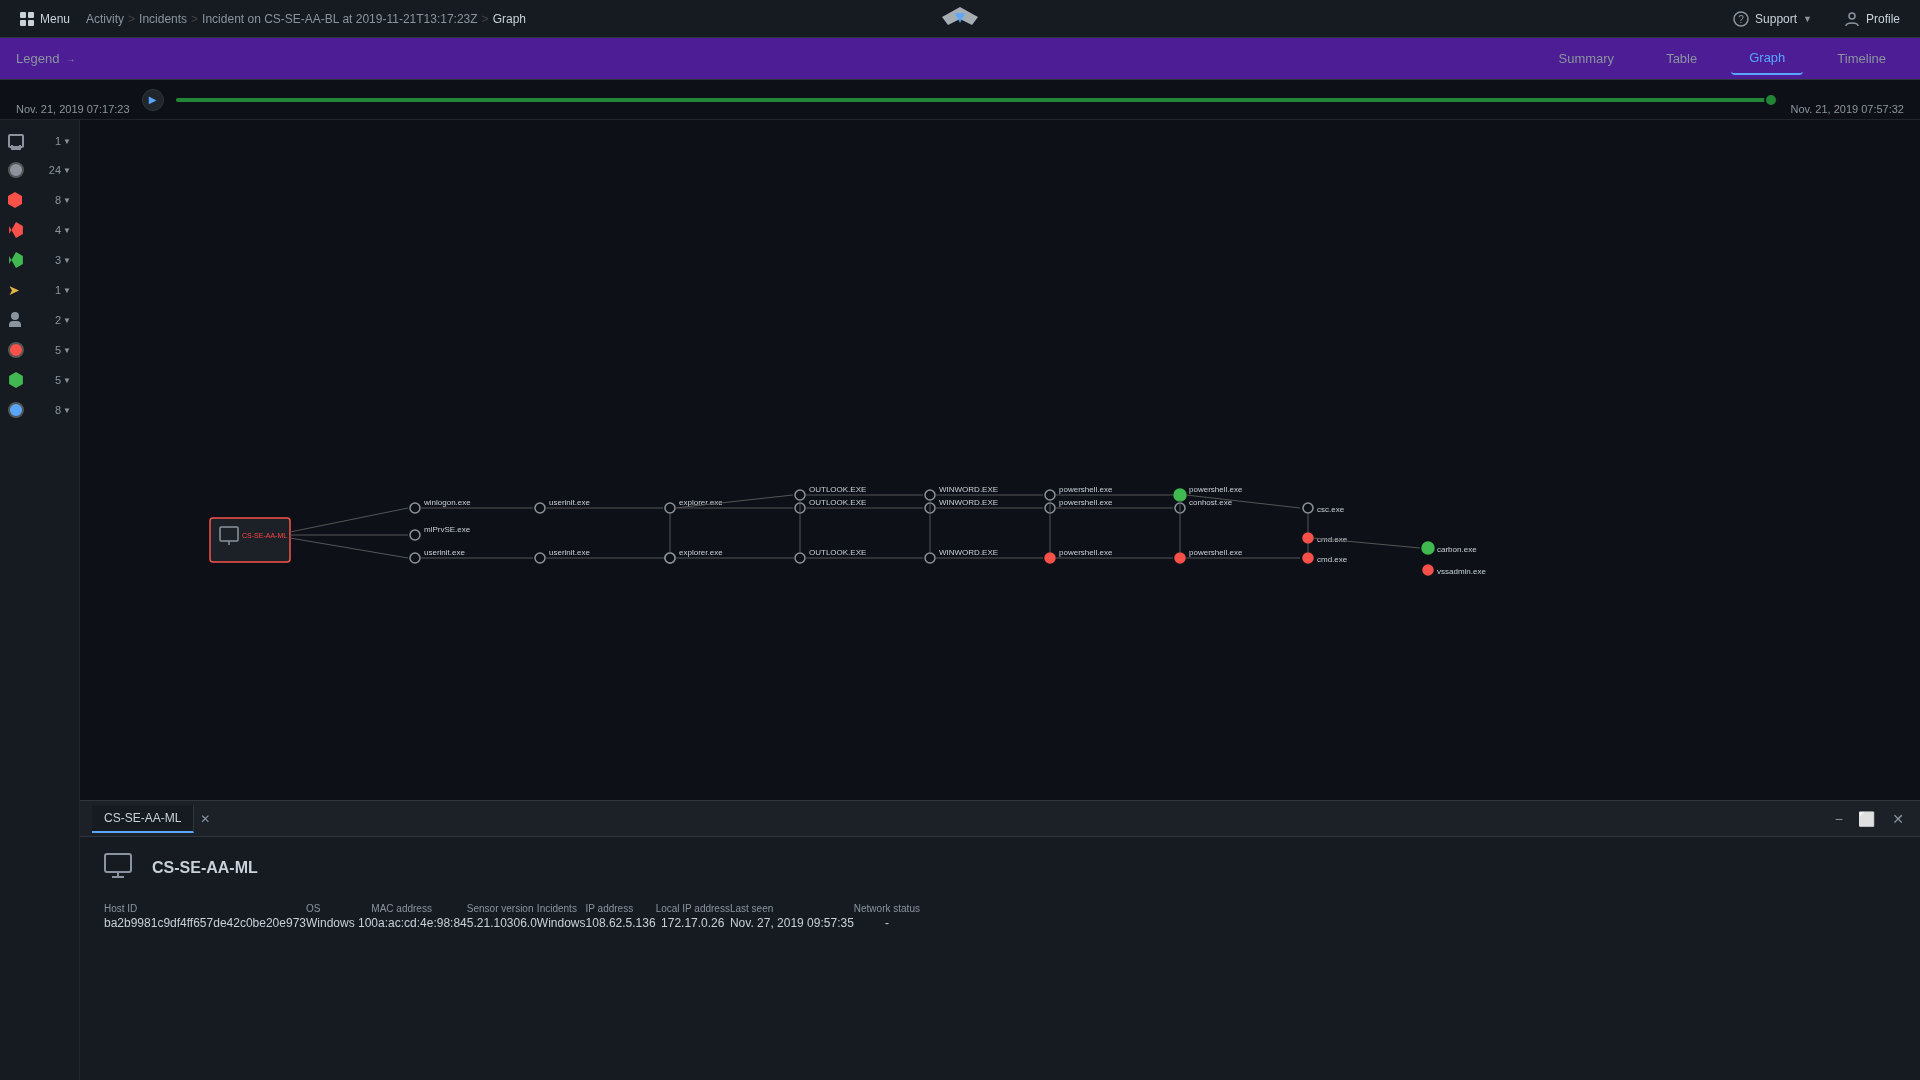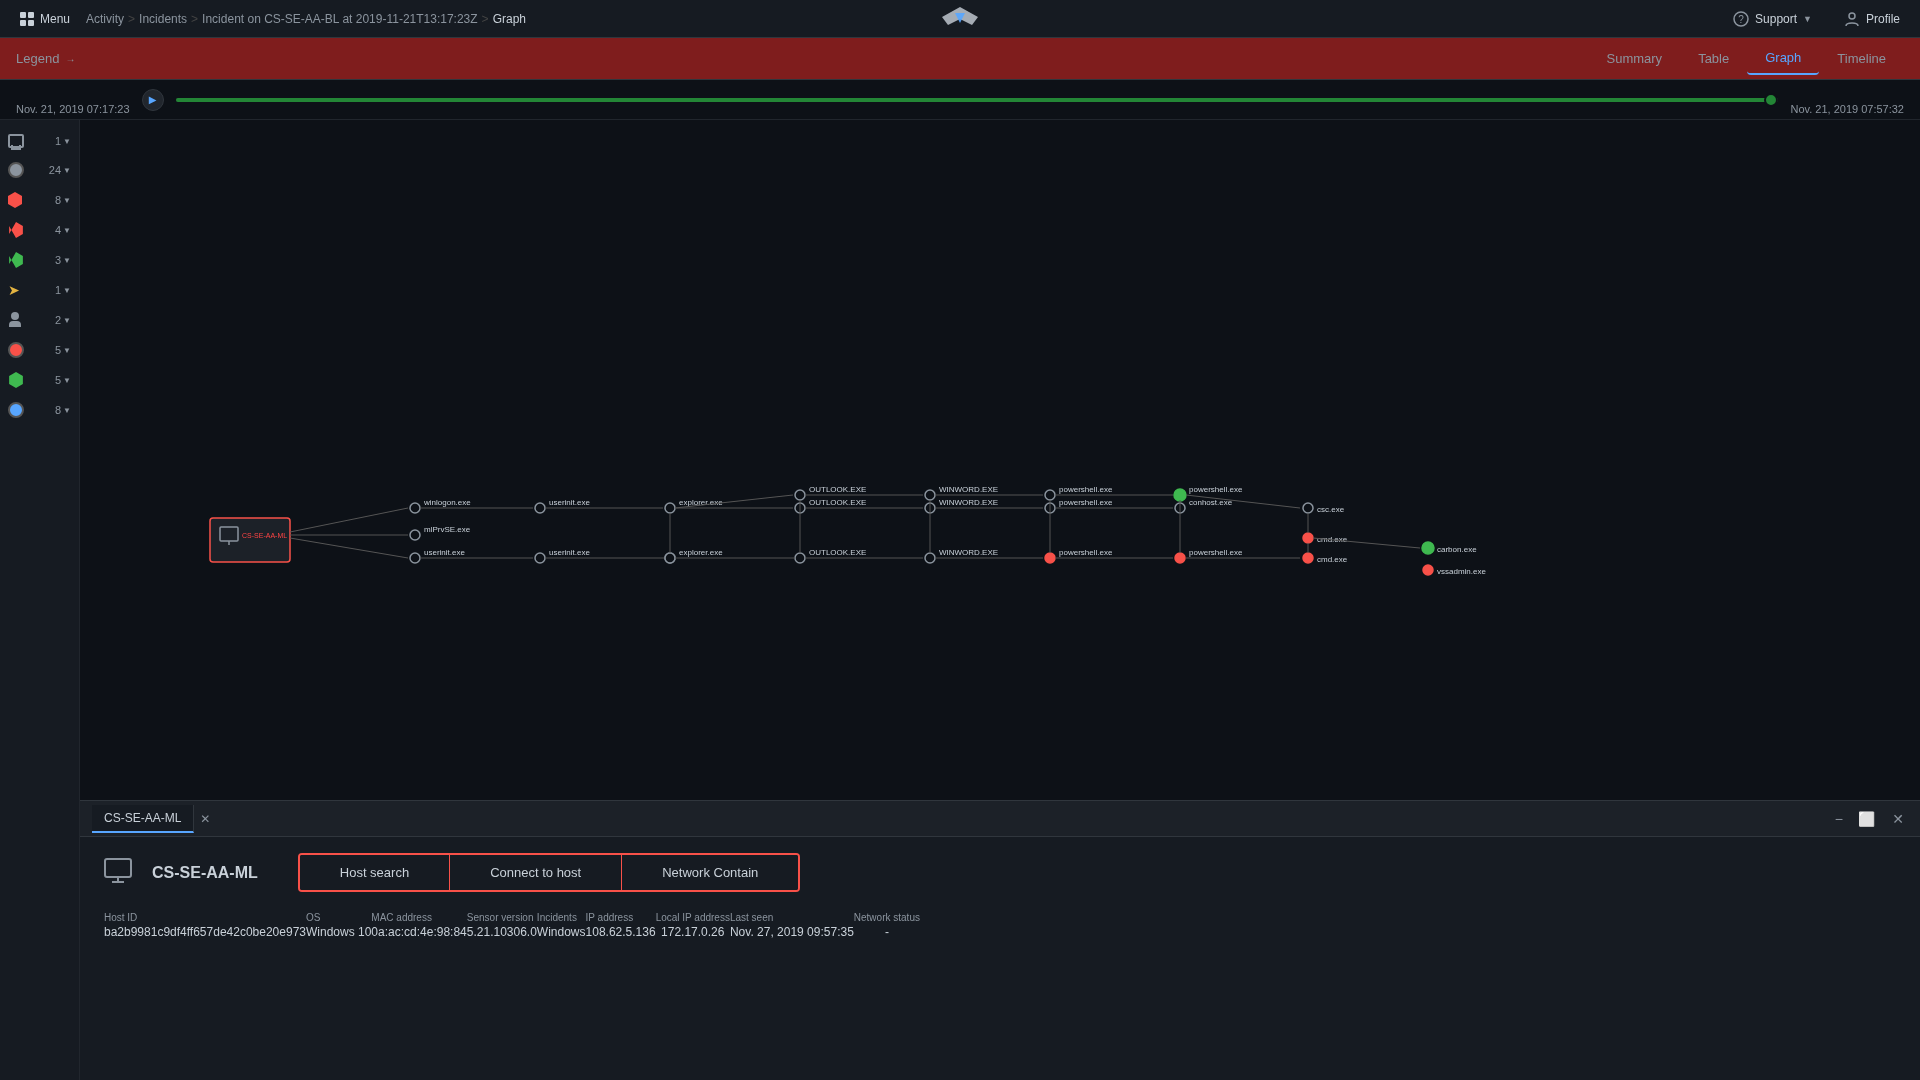--- a/index.html
+++ b/index.html
@@ -79,39 +79,39 @@
       gap: 6px;
       color: #c9d1d9;
       cursor: pointer;
       padding: 4px 8px;
       border-radius: 4px;
     }
 
     
     .sub-nav {
       height: 42px;
-      background: #7f1d1d;
+      background: #4c1d95;
       border-bottom: 1px solid #30363d;
       display: flex;
       align-items: center;
       padding: 0 16px;
       justify-content: space-between;
     }
     .legend-btn {
       display: flex;
       align-items: center;
       gap: 6px;
       color: #8b949e;
       cursor: pointer;
       font-size: 13px;
     }
     .tab-group {
       display: flex;
       align-items: center;
-      gap: 0;
+      gap: 16px;
       text-align: center;
     }
     .tab-item {
       padding: 8px 18px;
       color: #8b949e;
       cursor: pointer;
       border-radius: 4px;
       font-size: 13px;
     }
     .tab-item.active {
@@ -717,25 +717,20 @@
     <div class="panel-content">
       <div class="host-header">
 
         <svg width="32" height="30" viewBox="0 0 32 30">
           <rect x="1" y="1" width="26" height="18" rx="2" fill="none" stroke="#8b949e" stroke-width="2"></rect>
           <line x1="14" y1="19" x2="14" y2="24" stroke="#8b949e" stroke-width="2"></line>
           <line x1="8" y1="24" x2="20" y2="24" stroke="#8b949e" stroke-width="2"></line>
         </svg>
         <span class="host-name">CS-SE-AA-ML</span>
 
-        <div class="action-buttons">
-          <button class="action-btn">Host search</button>
-          <button class="action-btn">Connect to host</button>
-          <button class="action-btn">Network Contain</button>
-        </div>
       </div>
 
       <div class="host-details">
         <div class="detail-col">
           <span class="detail-label">Host ID</span>
           <span class="detail-value">ba2b9981c9df4ff657de42c0be20e973</span>
         </div>
         <div class="detail-col">
           <span class="detail-label">OS</span>
           <span class="detail-value">Windows 10</span>

